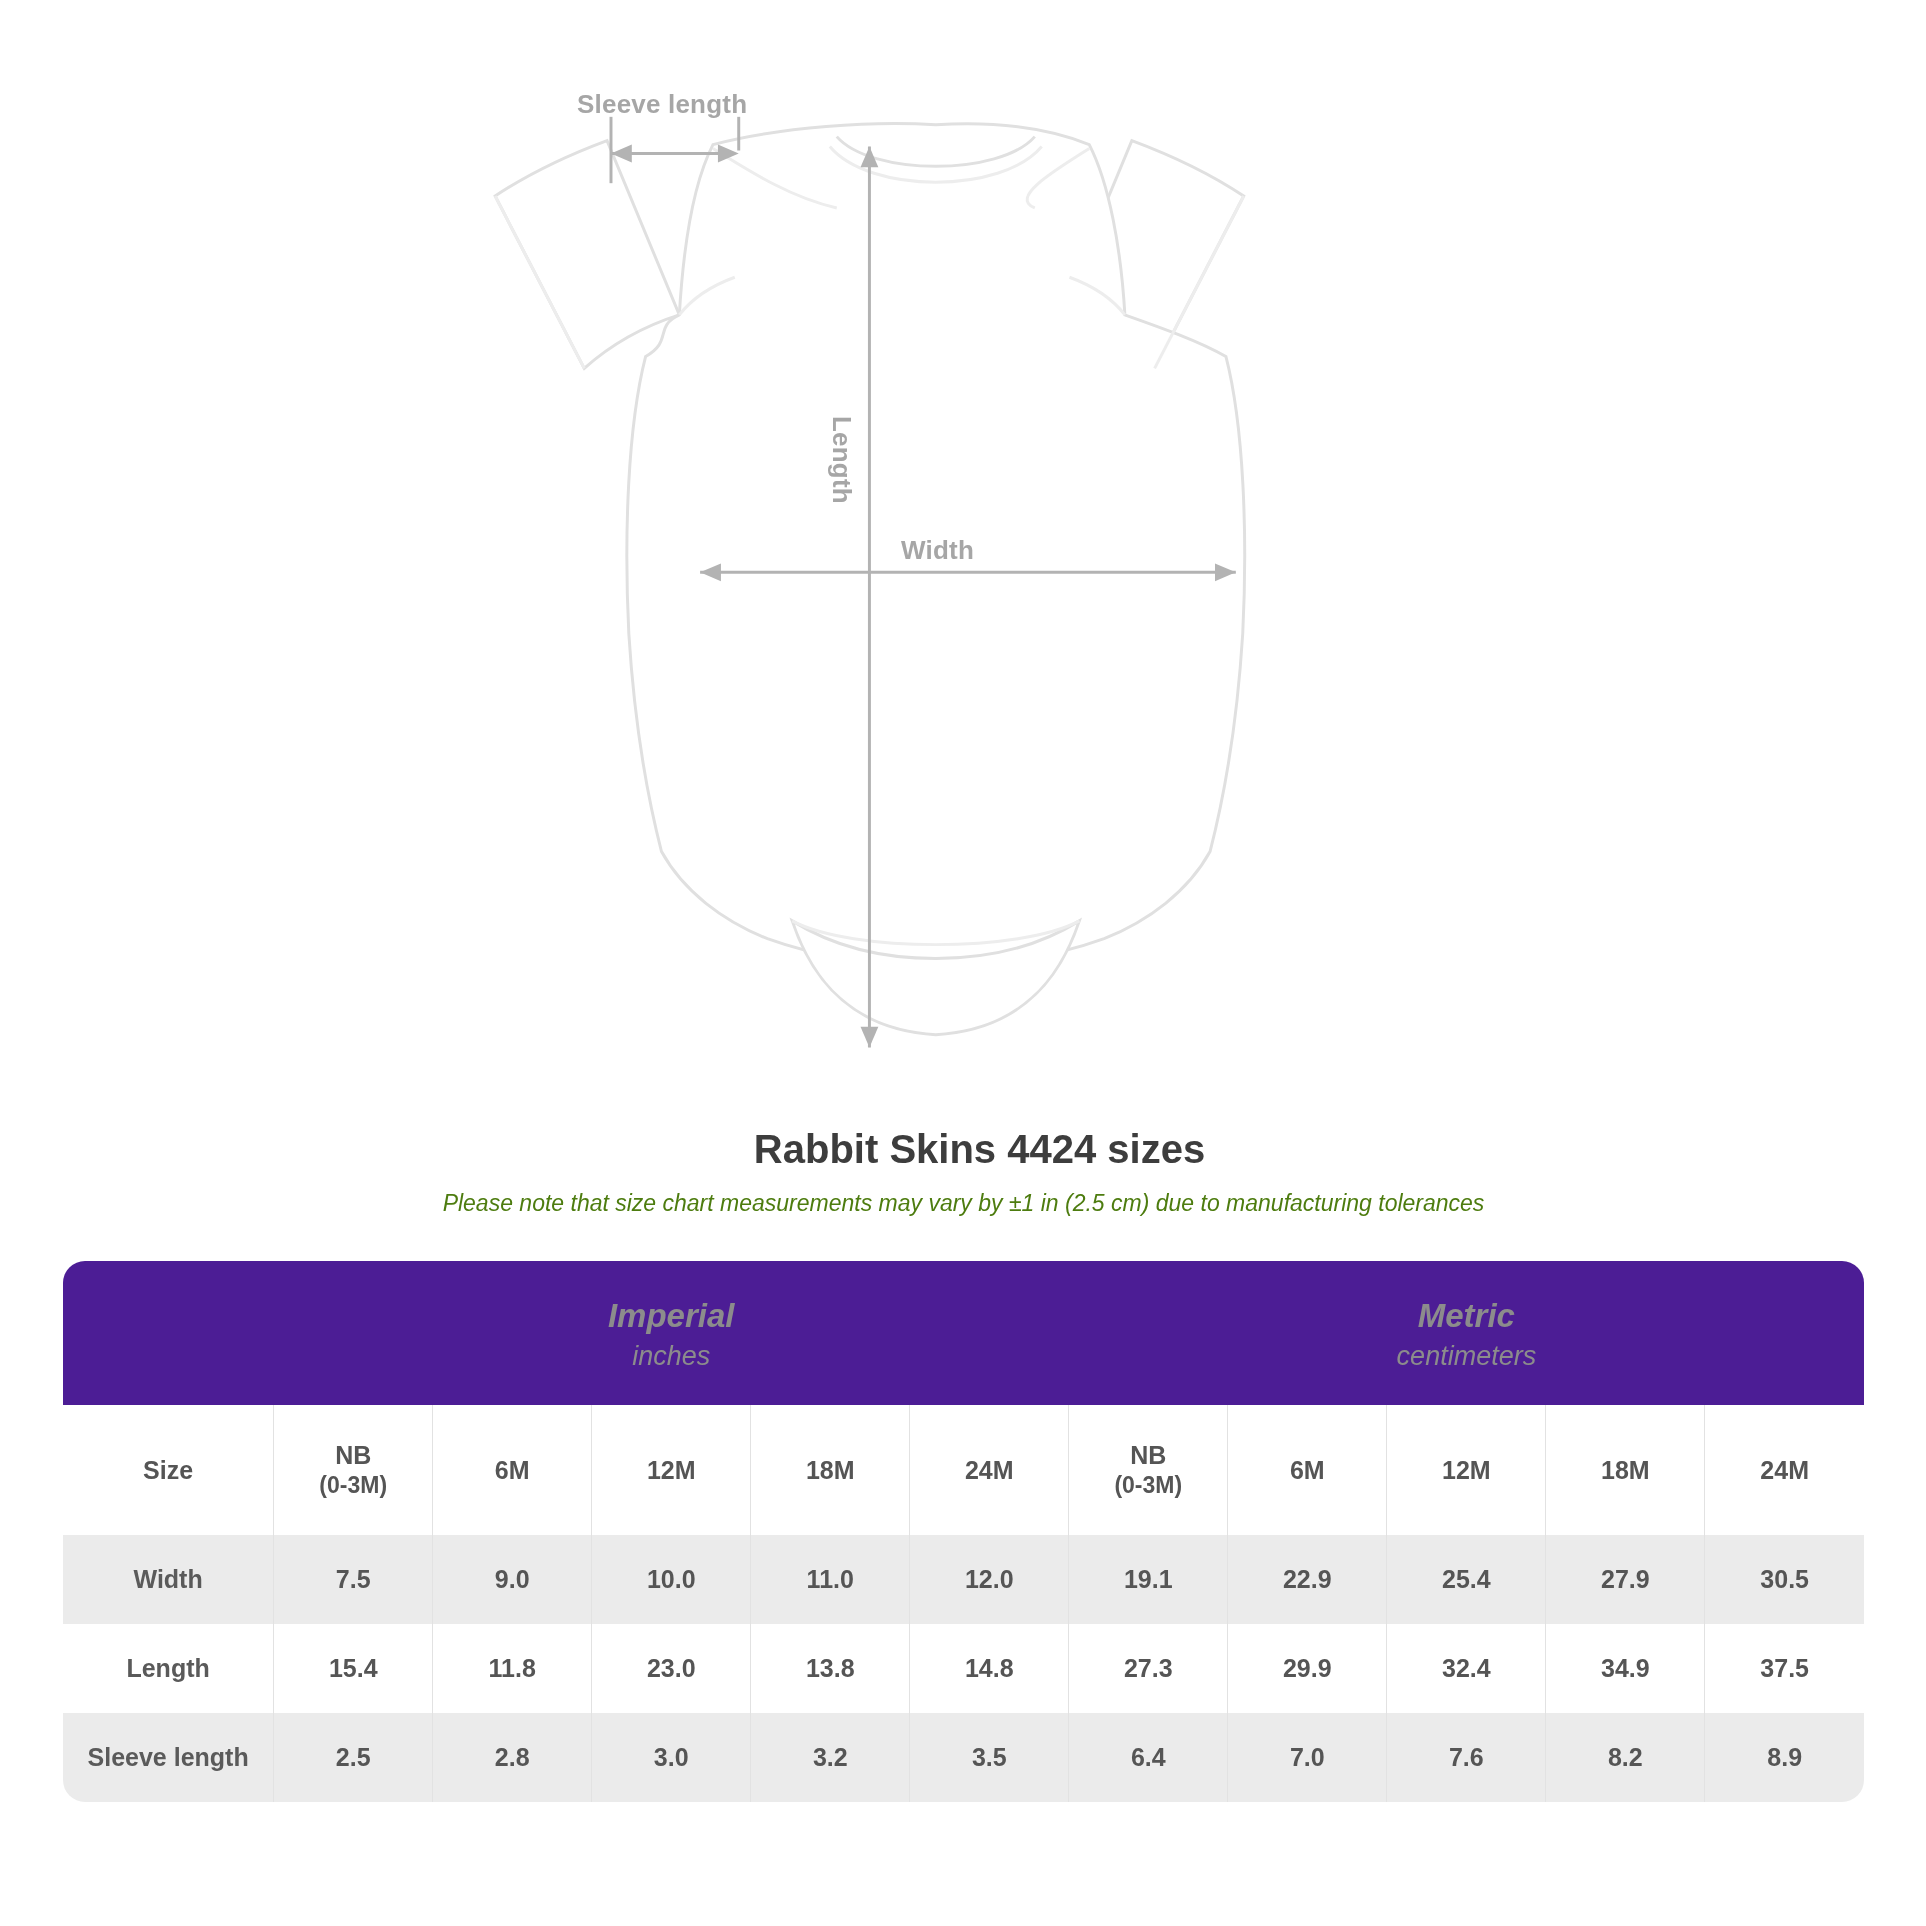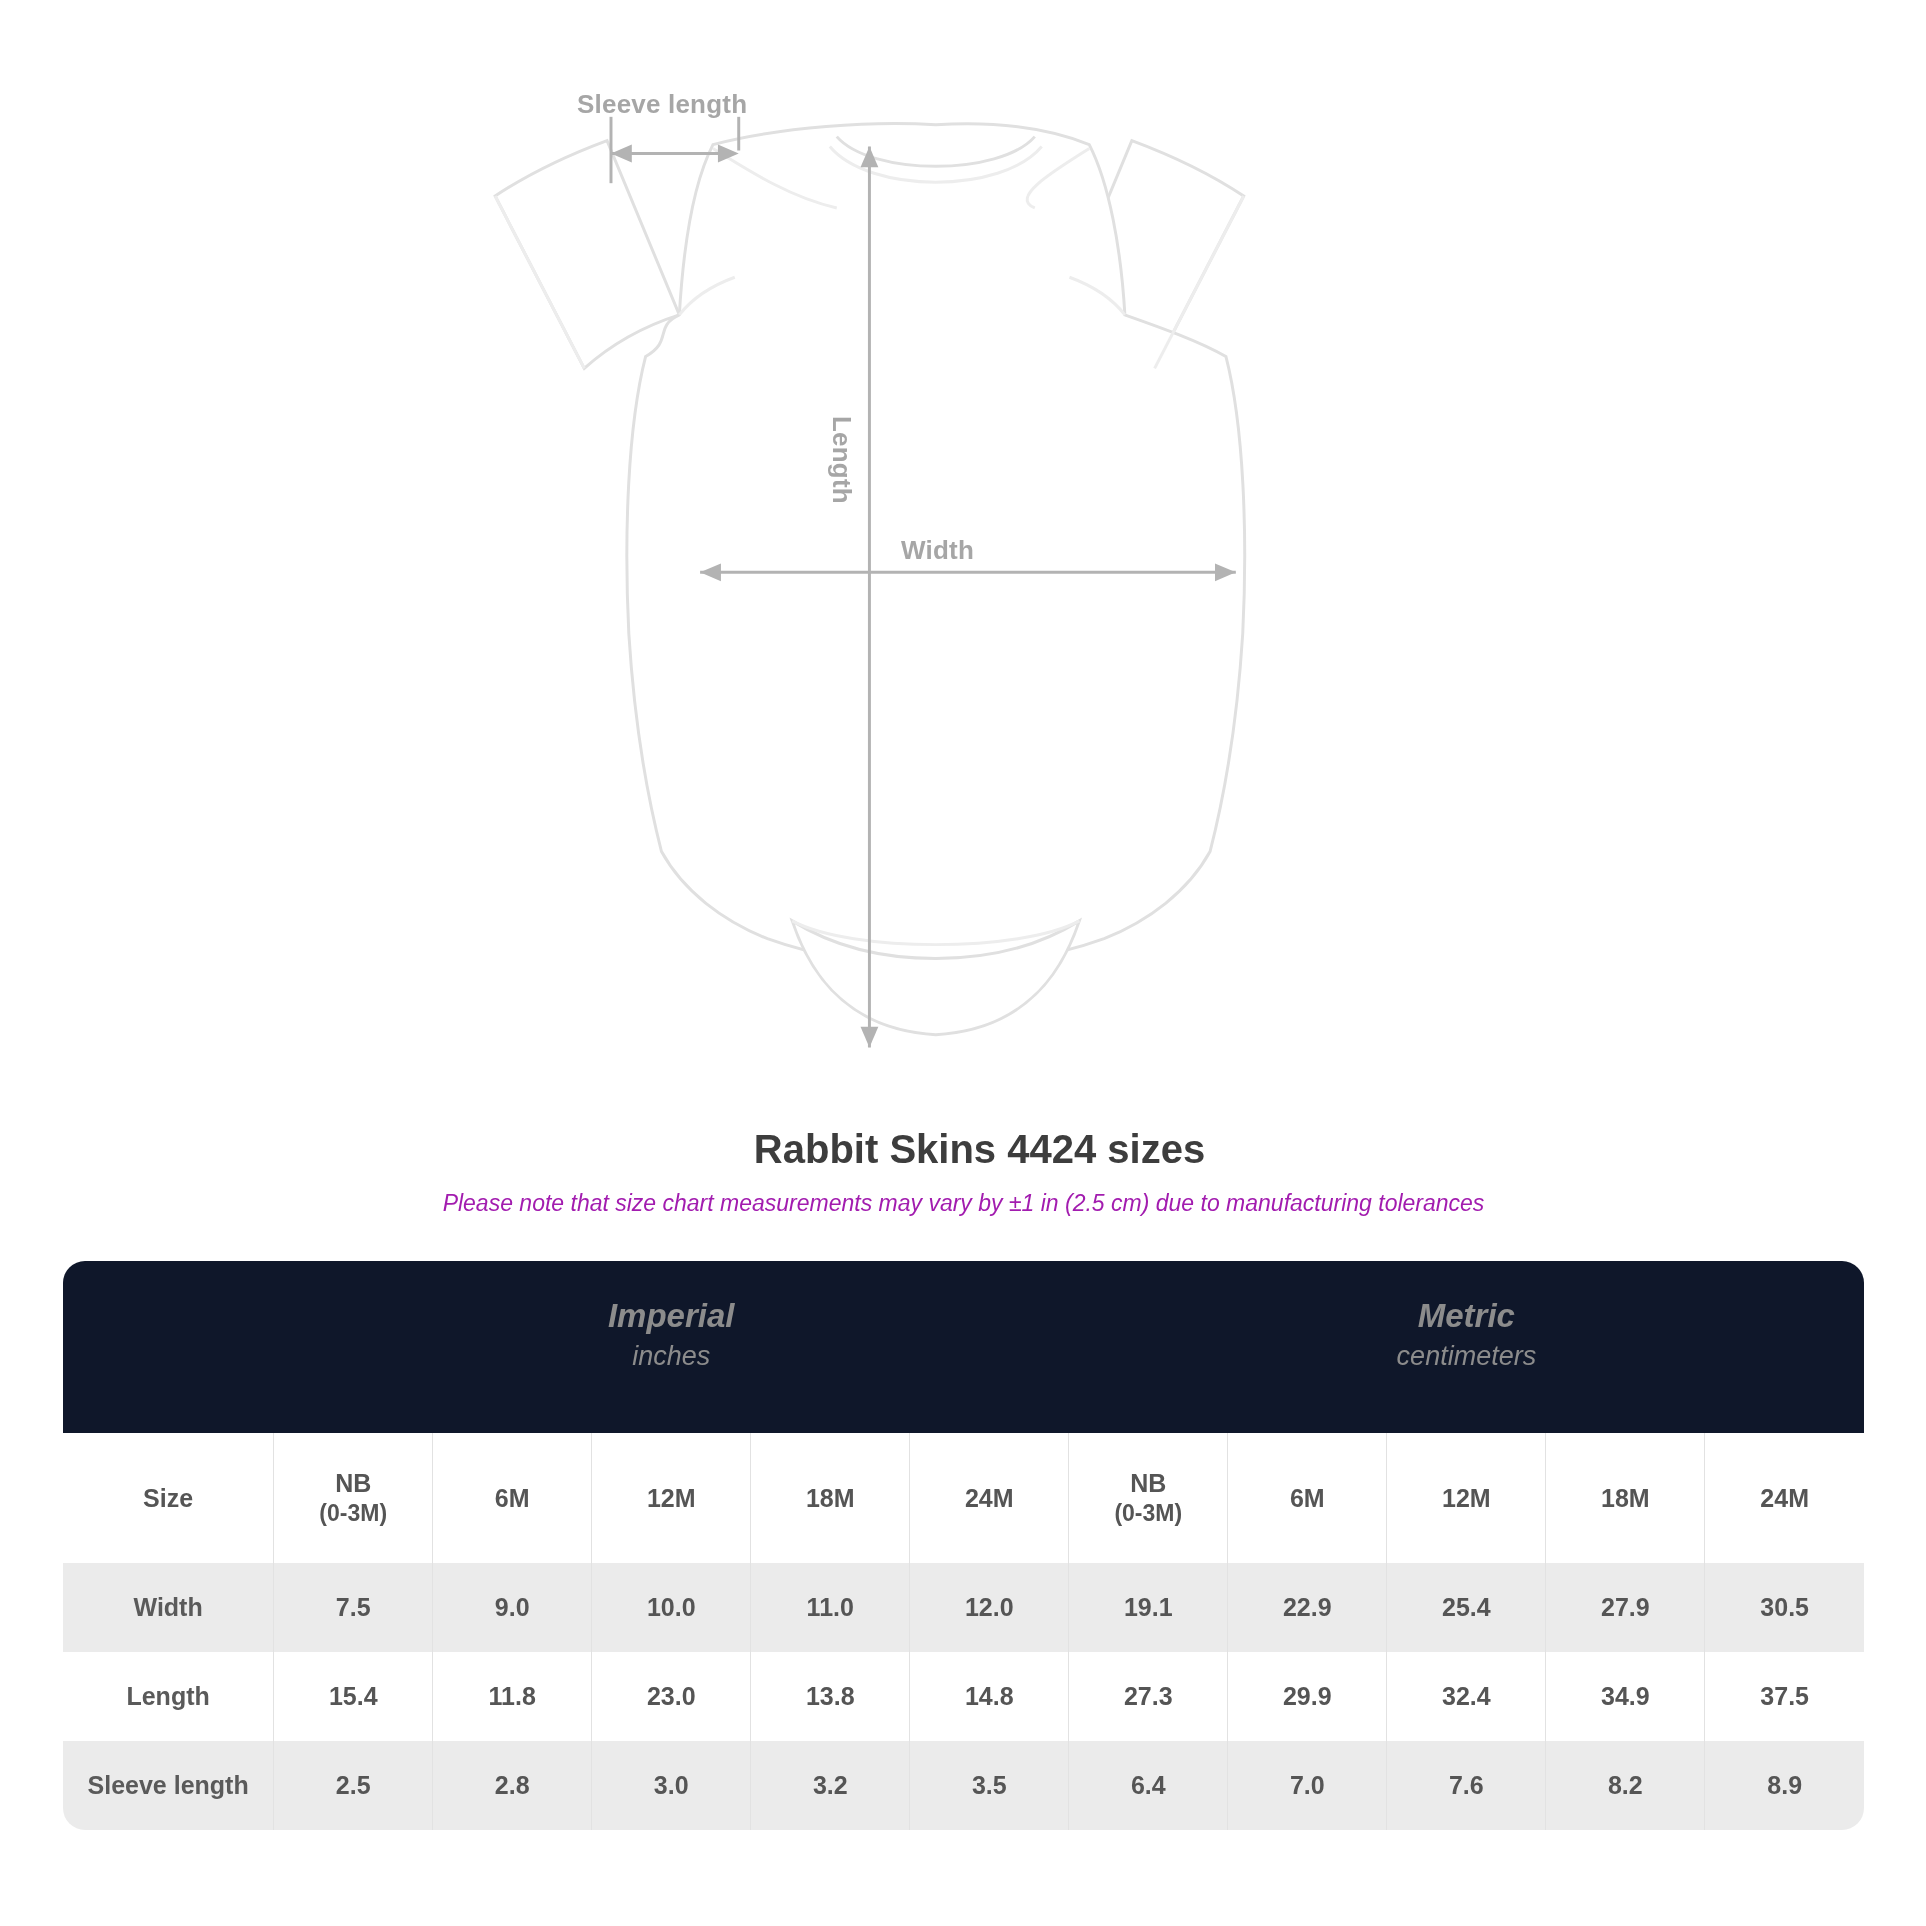--- a/index.html
+++ b/index.html
@@ -68,21 +68,21 @@
   .chart-title {
     font-size: 40px;
     font-weight: bold;
     color: #3d3d3d;
     margin: 0 0 18px 0;
     padding-left: 32px;
   }
   .chart-note {
     font-size: 23px;
     font-style: italic;
-    color: #a21caf;
+    color: #4d7c0f;
     margin: 0;
   }
 
   
   .table-wrap {
     margin: 44px 63px 0 63px;
     border-radius: 22px;
     overflow: hidden;
     background: #ffffff;
   }
@@ -92,22 +92,22 @@
     table-layout: fixed;
   }
   table.size-table td, table.size-table th {
     text-align: center;
     vertical-align: middle;
     font-size: 25px;
     color: #555555;
     border: none;
   }
   .unit-row td {
-    background: #0f172a;
-    padding: 34px 0 56px 0;
+    background: #4c1d95;
+    padding: 34px 0 28px 0;
   }
   .unit-name {
     font-size: 33px;
     font-style: italic;
     font-weight: bold;
     color: #8c8c8c;
     line-height: 1.25;
   }
   .unit-sub {
     font-size: 27px;

